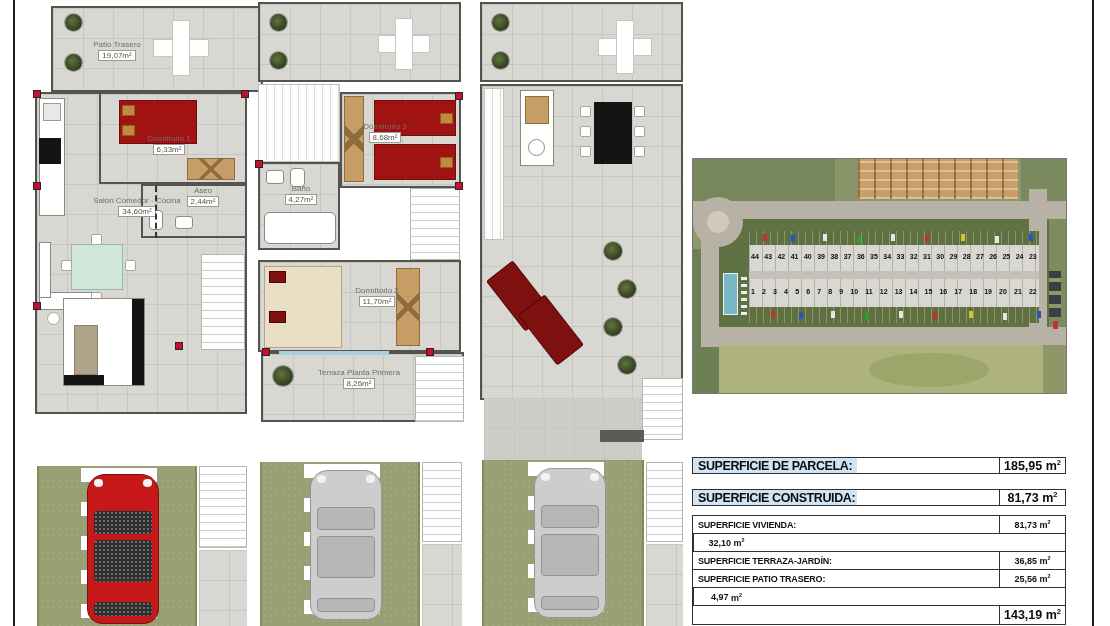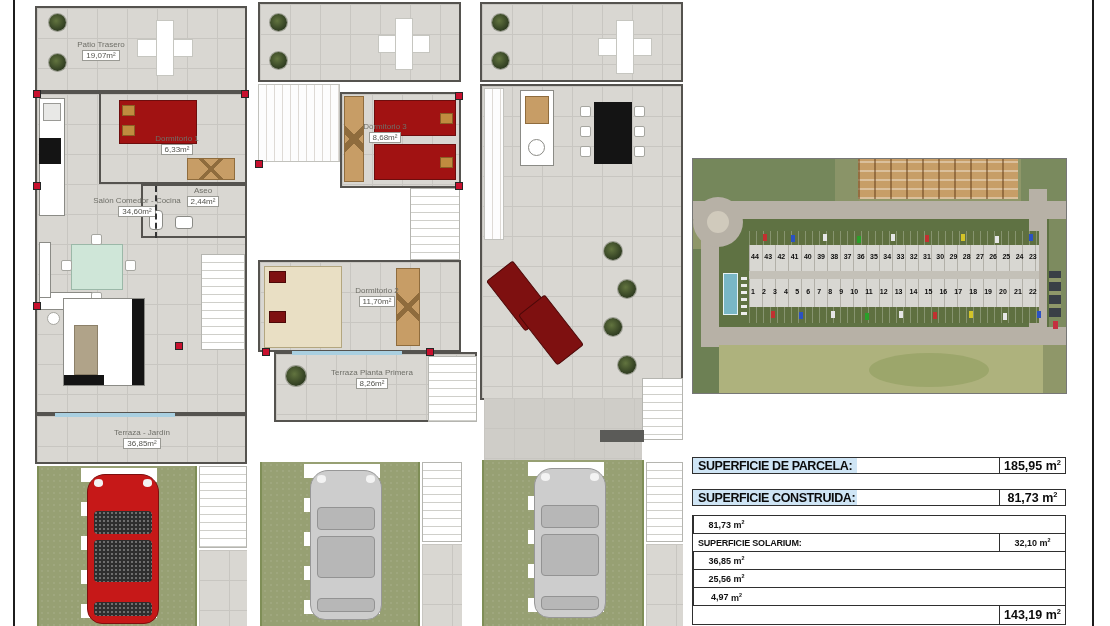--- a/index.html
+++ b/index.html
@@ -100,21 +100,21 @@
 </style>
 </head>
 <body>
 
 <div id="canvas">
 
   <div class="pageline" style="left:13px"></div>
   <div class="pageline" style="left:1092px"></div>
 
   <div class="plan" style="left:35px; top:6px; width:214px; height:620px">
-    <div class="abs tile walls" style="left:0;top:0;width:212px;height:86px">
+    <div class="abs tile walls" style="left:16px;top:0;width:212px;height:86px">
       <div class="abs plant" style="left:12px;top:6px;width:17px;height:17px"></div>
       <div class="abs plant" style="left:12px;top:46px;width:17px;height:17px"></div>
       <div class="abs" style="left:100px;top:12px;width:56px;height:56px">
         <div class="crossbar-h" style="left:0;top:19px;width:56px;height:18px"></div>
         <div class="crossbar-v" style="left:19px;top:0;width:18px;height:56px"></div>
       </div>
       <div class="rlabel" style="left:24px;top:32px;width:80px">
         <div class="rname">Patio Trasero</div>
         <div class="abox">19,07m²</div>
       </div>
@@ -128,21 +128,21 @@
     <div class="abs blackbox" style="left:4px;top:132px;width:22px;height:26px"></div>
     <div class="abs whitebox" style="left:4px;top:286px;width:58px;height:18px"></div>
     <div class="stool" style="left:12px;top:306px"></div>
     <div class="stool" style="left:34px;top:306px"></div>
 
     <div class="abs walls" style="left:64px;top:86px;width:148px;height:92px"></div>
     <div class="abs bedred" style="left:84px;top:94px;width:78px;height:44px">
       <div class="pillow" style="left:2px;top:4px"></div>
       <div class="pillow" style="left:2px;top:24px"></div>
     </div>
-    <div class="rlabel" style="left:104px;top:128px;width:76px">
+    <div class="rlabel" style="left:96px;top:128px;width:76px">
       <div class="rname">Dormitorio 1</div>
       <div class="abox">6,33m²</div>
     </div>
     <div class="abs ward" style="left:152px;top:152px;width:48px;height:22px"></div>
 
     <div class="abs walls" style="left:106px;top:178px;width:106px;height:54px"></div>
     <div class="rlabel" style="left:138px;top:180px;width:60px">
       <div class="rname">Aseo</div>
       <div class="abox">2,44m²</div>
     </div>
@@ -167,27 +167,20 @@
       <div class="abs" style="left:10px;top:26px;width:24px;height:50px;background:#b0a389;border:1px solid #8c8069"></div>
     </div>
     <div class="abs stairs" style="left:166px;top:248px;width:44px;height:96px"></div>
 
     <div class="pil abs" style="left:-2px;top:84px"></div>
     <div class="pil abs" style="left:-2px;top:176px"></div>
     <div class="pil abs" style="left:-2px;top:296px"></div>
     <div class="pil abs" style="left:206px;top:84px"></div>
     <div class="pil abs" style="left:140px;top:336px"></div>
 
-    <div class="abs tile walls" style="left:0;top:408px;width:212px;height:50px">
-      <div class="abs win" style="left:18px;top:-3px;width:120px;height:4px"></div>
-      <div class="rlabel" style="left:62px;top:12px;width:86px">
-        <div class="rname">Terraza - Jardín</div>
-        <div class="abox">36,85m²</div>
-      </div>
-    </div>
 
     <div class="abs lawn" style="left:2px;top:460px;width:160px;height:160px">
       <div class="abs pavers" style="left:42px;top:2px;width:76px;height:156px"></div>
     </div>
     <div class="car red" style="left:52px;top:468px;width:72px;height:150px">
       <div class="hl" style="left:8%"></div>
         <div class="hl" style="right:8%"></div>
       <div class="wind mesh" style="top:24%;height:16%"></div>
       <div class="wind mesh" style="top:44%;height:28%"></div>
       <div class="wind mesh" style="top:86%;height:9%"></div>
@@ -214,35 +207,44 @@
       <div class="pillow" style="right:2px;top:12px"></div>
     </div>
     <div class="abs bedred" style="left:116px;top:144px;width:82px;height:36px">
       <div class="pillow" style="right:2px;top:12px"></div>
     </div>
     <div class="rlabel" style="left:92px;top:122px;width:70px;z-index:5">
       <div class="rname">Dormitorio 3</div>
       <div class="abox">8,68m²</div>
     </div>
 
+    <div class="abs tile walls" style="left:0;top:162px;width:82px;height:88px">
+      <div class="abs whitebox" style="left:4px;top:48px;width:72px;height:32px;border-radius:6px"></div>
+      <div class="abs whitebox" style="left:6px;top:6px;width:18px;height:14px;border-radius:3px"></div>
+      <div class="abs whitebox" style="left:30px;top:4px;width:15px;height:19px;border-radius:4px"></div>
+      <div class="rlabel" style="left:14px;top:20px;width:54px">
+        <div class="rname">Baño</div>
+        <div class="abox">4,27m²</div>
+      </div>
+    </div>
 
     <div class="abs stairs" style="left:152px;top:188px;width:50px;height:72px"></div>
 
     <div class="abs tile walls" style="left:0;top:260px;width:203px;height:92px"></div>
     <div class="abs bedbeige" style="left:6px;top:266px;width:78px;height:82px">
       <div class="dpillow" style="left:4px;top:4px"></div>
       <div class="dpillow" style="left:4px;top:44px"></div>
     </div>
     <div class="abs ward" style="left:138px;top:268px;width:24px;height:78px"></div>
     <div class="rlabel" style="left:84px;top:286px;width:70px">
       <div class="rname">Dormitorio 2</div>
       <div class="abox">11,70m²</div>
     </div>
 
-    <div class="abs tile walls" style="left:16px;top:352px;width:203px;height:70px">
+    <div class="abs tile walls" style="left:3px;top:352px;width:203px;height:70px">
       <div class="abs win" style="left:16px;top:-3px;width:110px;height:4px"></div>
       <div class="abs plant" style="left:10px;top:12px;width:20px;height:20px"></div>
       <div class="rlabel" style="left:40px;top:14px;width:112px">
         <div class="rname">Terraza Planta Primera</div>
         <div class="abox">8,26m²</div>
       </div>
       <div class="abs stairs" style="left:152px;top:2px;width:49px;height:66px"></div>
     </div>
 
     <div class="pil abs" style="left:-3px;top:160px"></div>
@@ -413,30 +415,32 @@
   <div class="srow big" style="top:489px">
     <div class="lbl">SUPERFICIE CONSTRUIDA:</div>
     <div class="mid"></div>
     <div class="val">
       <span>81,73</span>&nbsp;<span><span>m</span><sup>2</sup></span>
     </div>
   </div>
 
   <div id="dtable">
     <div class="drow">
+      <div class="dlbl">SUPERFICIE VIVIENDA:</div>
       <div class="dval"><span>81,73</span>&nbsp;<span><span>m</span><sup>2</sup></span></div>
     </div>
     <div class="drow">
-      <div class="dlbl">SUPERFICIE SOLARIUM:</div>
       <div class="dval"><span>32,10</span>&nbsp;<span><span>m</span><sup>2</sup></span></div>
     </div>
     <div class="drow">
+      <div class="dlbl">SUPERFICIE TERRAZA-JARDÍN:</div>
       <div class="dval"><span>36,85</span>&nbsp;<span><span>m</span><sup>2</sup></span></div>
     </div>
     <div class="drow">
+      <div class="dlbl">SUPERFICIE PATIO TRASERO:</div>
       <div class="dval"><span>25,56</span>&nbsp;<span><span>m</span><sup>2</sup></span></div>
     </div>
     <div class="drow">
       <div class="dval"><span>4,97</span>&nbsp;<span><span>m</span><sup>2</sup></span></div>
     </div>
   </div>
 
   <div class="srow big" style="top:605px;height:20px;font-size:13.5px">
     <div class="mid"></div>
     <div class="val">

